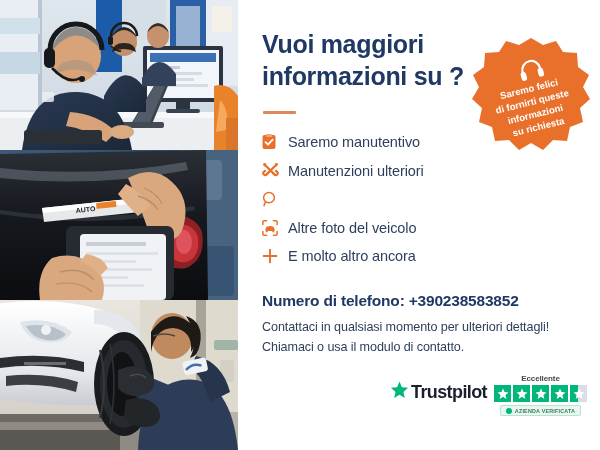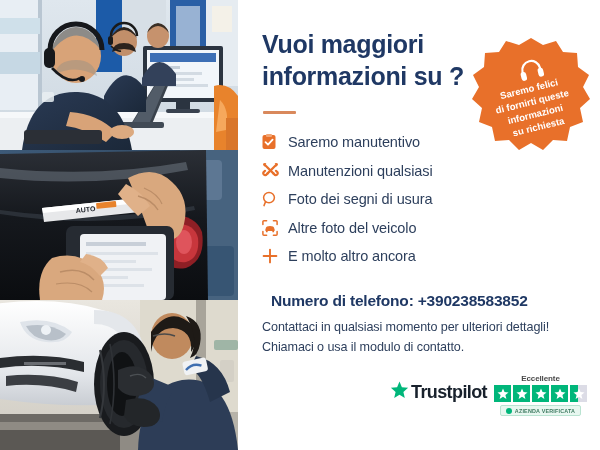--- a/index.html
+++ b/index.html
@@ -138,21 +138,20 @@
 
   
   .phone-line {
     position: absolute;
     left: 24px;
     top: 292px;
     font-size: 15.5px;
     font-weight: bold;
     color: #1f3864;
     letter-spacing: -0.2px;
-    margin-left: 9px;
   }
   .contact-text {
     position: absolute;
     left: 24px;
     top: 318px;
     width: 320px;
     font-size: 12.6px;
     line-height: 1.58;
     color: #2d3f5c;
     letter-spacing: -0.1px;
@@ -486,31 +485,30 @@
         <span class="feature-icon">
           <svg width="17" height="17" viewBox="0 0 17 17">
             <path d="M2.2 2.2 L11.4 11.4" stroke="#e8702a" stroke-width="2.2" stroke-linecap="round"></path>
             <path d="M11.4 11.4 l1.6 1.6 a2 2 0 0 0 2.6 -2.6 l-1.6 -1.6" fill="none" stroke="#e8702a" stroke-width="2.2" stroke-linecap="round"></path>
             <path d="M1.2 2.6 a2.3 2.3 0 0 1 3.2 -1.2 l-1.6 1.6 l0.6 1.6 l1.6 -0.6 a2.3 2.3 0 0 1 -3.8 -1.4 Z" fill="#e8702a"></path>
             <path d="M14.8 2.2 L5.6 11.4" stroke="#e8702a" stroke-width="2.2" stroke-linecap="round"></path>
             <path d="M5.6 11.4 l-1.6 1.6 a2 2 0 0 1 -2.6 -2.6 l1.6 -1.6" fill="none" stroke="#e8702a" stroke-width="2.2" stroke-linecap="round"></path>
             <path d="M15.8 2.6 a2.3 2.3 0 0 0 -3.2 -1.2 l1.6 1.6 l-0.6 1.6 l-1.6 -0.6 a2.3 2.3 0 0 0 3.8 -1.4 Z" fill="#e8702a"></path>
           </svg>
         </span>
-        <span class="feature-label">Manutenzioni qualsiasi</span>
+        <span class="feature-label">Manutenzioni ulteriori</span>
       </div>
 
       <div class="feature-item">
         <span class="feature-icon">
           <svg width="16" height="16" viewBox="0 0 16 16">
             <ellipse cx="7" cy="6.6" rx="5.4" ry="5.2" stroke="#e8702a" stroke-width="1.5" fill="none"></ellipse>
             <path d="M3.6 10.6 L2 14.6" stroke="#e8702a" stroke-width="1.5" stroke-linecap="round"></path>
           </svg>
         </span>
-        <span class="feature-label">Foto dei segni di usura</span>
       </div>
 
       <div class="feature-item">
         <span class="feature-icon">
           <svg width="16" height="16" viewBox="0 0 16 16">
             <path d="M0.9 4.6 V1.8 a1 1 0 0 1 1 -1 H4.6" stroke="#e8702a" stroke-width="1.5" fill="none" stroke-linecap="round"></path>
             <path d="M11.4 0.8 H14.1 a1 1 0 0 1 1 1 V4.6" stroke="#e8702a" stroke-width="1.5" fill="none" stroke-linecap="round"></path>
             <path d="M15.1 11.4 V14.2 a1 1 0 0 1 -1 1 H11.4" stroke="#e8702a" stroke-width="1.5" fill="none" stroke-linecap="round"></path>
             <path d="M4.6 15.2 H1.9 a1 1 0 0 1 -1 -1 V11.4" stroke="#e8702a" stroke-width="1.5" fill="none" stroke-linecap="round"></path>
             <path d="M3.4 9.6 q0.4 -2.6 1.6 -3.2 q3 -0.8 6 0 q1.2 0.6 1.6 3.2 l0 1.4 l-9.2 0 Z" fill="#e8702a"></path>

